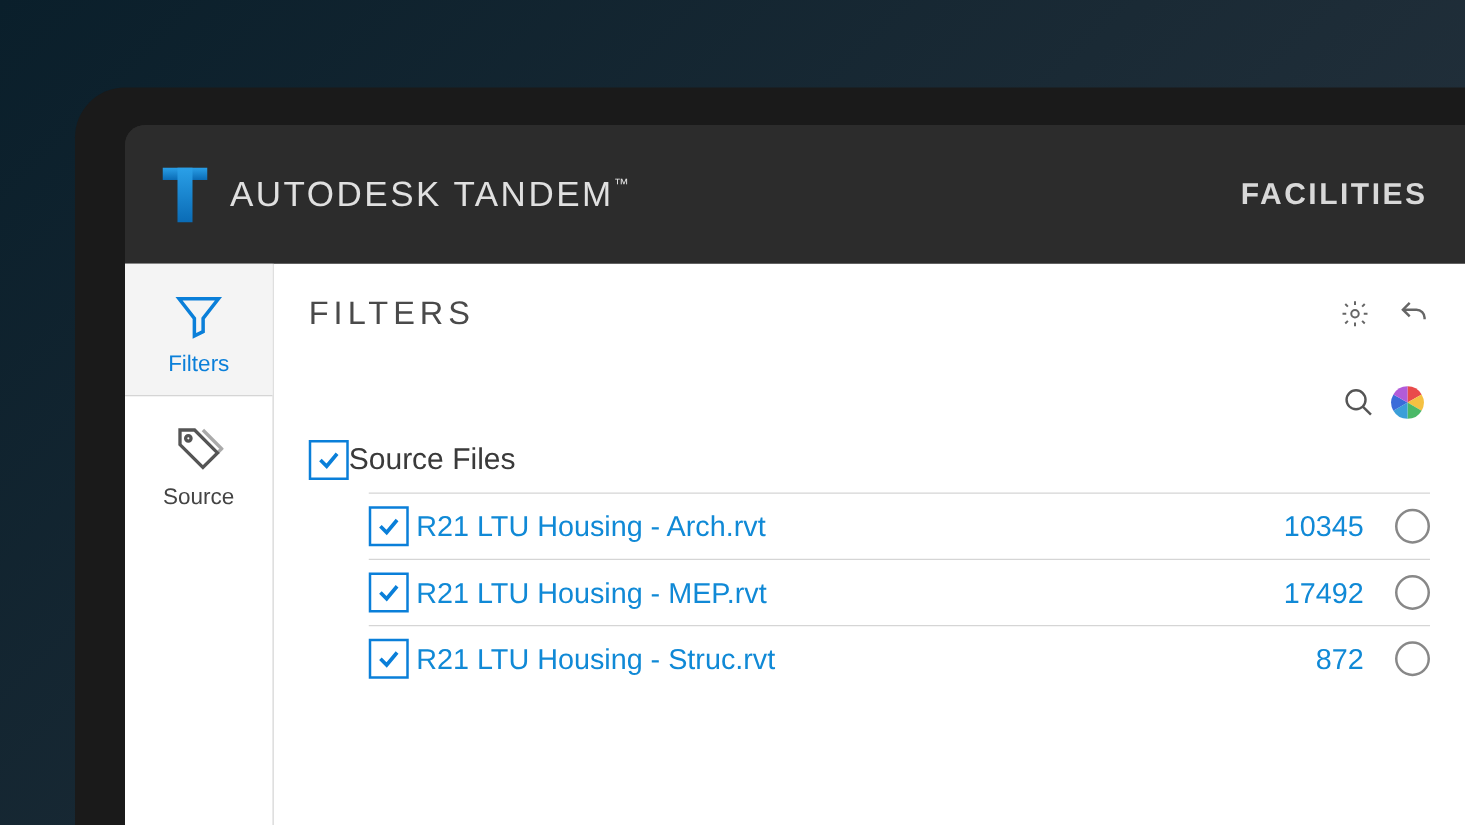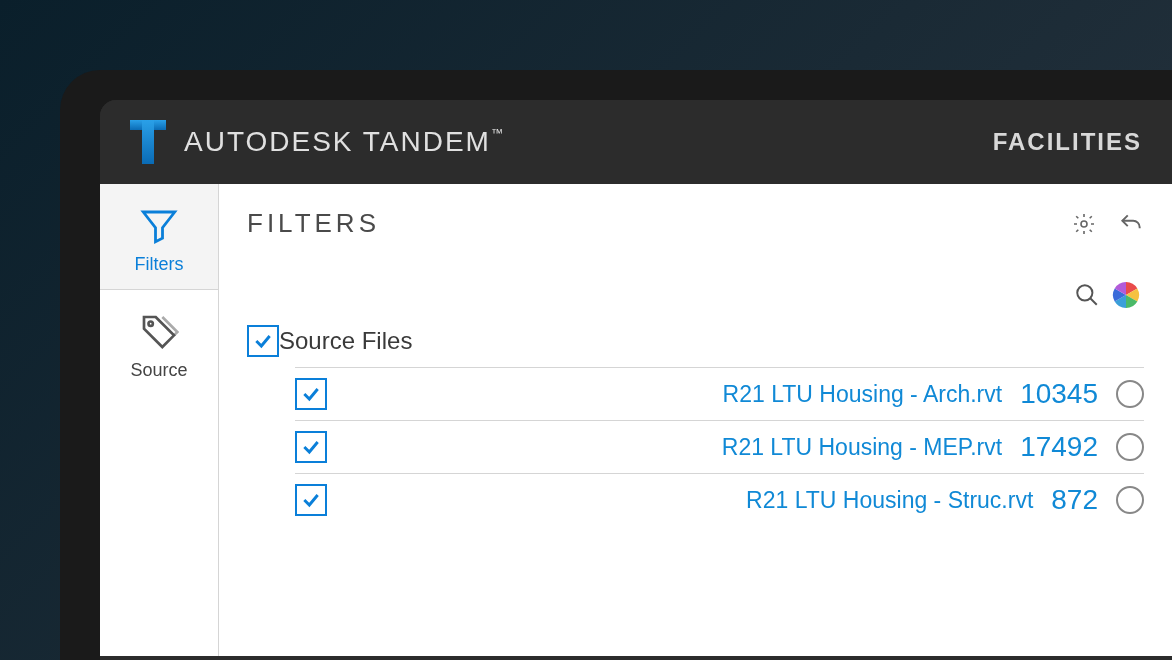--- a/index.html
+++ b/index.html
@@ -1,18 +1,18 @@
 <!DOCTYPE html>
 <html><head>
 <meta charset="utf-8">
 <style>
   html,body{margin:0;padding:0;width:1172px;height:660px;overflow:hidden;font-family:Arial,Helvetica,sans-serif;background:linear-gradient(135deg,#0a1f2b 0%,#1a2a35 50%,#2a3540 100%);}
   .monitor-bezel{position:absolute;left:60px;top:70px;right:0;bottom:0;background:#1a1a1a;border-radius:40px 0 0 0;padding:30px 0 0 30px;}
   .screen{position:absolute;left:100px;top:100px;right:0;bottom:0;background:#2c2c2c;border-radius:16px 0 0 0;overflow:hidden;}
-  .topbar{height:84px;background:#2c2c2c;display:flex;align-items:center;padding:0 20px 0 30px;}
+  .topbar{height:111px;background:#2c2c2c;display:flex;align-items:center;padding:0 20px 0 30px;}
   .logo-block{display:flex;align-items:center;gap:18px;}
   .logo-icon{width:36px;height:44px;}
   .product-name{color:#e0e0e0;font-size:28px;letter-spacing:2px;font-weight:400;}
   .product-name sup{font-size:12px;vertical-align:top;}
   .nav{margin-left:auto;display:flex;gap:70px;padding-right:10px;font-weight:bold;}
   .nav-item{color:#d8d8d8;font-size:24px;letter-spacing:2px;cursor:pointer;}
   .workspace{display:flex;height:calc(100% - 88px);background:#fff;}
   .sidebar{width:118px;border-right:1px solid #d5d5d5;display:flex;flex-direction:column;}
   .side-item{display:flex;flex-direction:column;align-items:center;padding:18px 0 14px 0;cursor:pointer;color:#444;}
   .side-item.active{background:#f4f4f4;color:#0a7fd9;border-bottom:1px solid #d5d5d5;}
@@ -23,24 +23,24 @@
   .panel-title{font-size:26px;letter-spacing:4px;color:#4a4a4a;}
   .panel-actions{margin-left:auto;display:flex;gap:22px;align-items:center;}
   .icon-btn{cursor:pointer;color:#666;}
   .tool-row{display:flex;justify-content:flex-end;align-items:center;gap:12px;margin-top:42px;padding-right:4px;}
   .color-wheel{width:28px;height:28px;}
   .group{margin-top:10px;}
   .group-head{display:flex;align-items:center;padding:6px 0 10px 0;}
   .checkbox{width:28px;height:28px;border:2px solid #0a7fd9;display:flex;align-items:center;justify-content:center;cursor:pointer;flex-shrink:0;}
   .check{color:#0a7fd9;}
   .group-label{font-size:24px;color:#3a3a3a;}
-  .file-row{display:flex;align-items:center;gap:18px;padding:10px 0;border-top:1px solid #d5d5d5;margin-left:48px;text-align:right;}
+  .file-row{display:flex;align-items:center;gap:6px;padding:10px 0;border-top:1px solid #d5d5d5;margin-left:48px;}
   .file-row:first-of-type{border-top:1px solid #d5d5d5;}
   .file-name{font-size:23px;color:#1089d6;flex:1;cursor:pointer;}
-  .file-count{font-size:28px;color:#1089d6;margin-right:0;}
+  .file-count{font-size:23px;color:#1089d6;margin-right:19px;}
   .radio{width:24px;height:24px;border:2px solid #888;border-radius:50%;cursor:pointer;flex-shrink:0;}
 </style>
 </head>
 <body>
 
 <div class="monitor-bezel"></div>
 
 <div class="screen">
 
   <div class="topbar">

